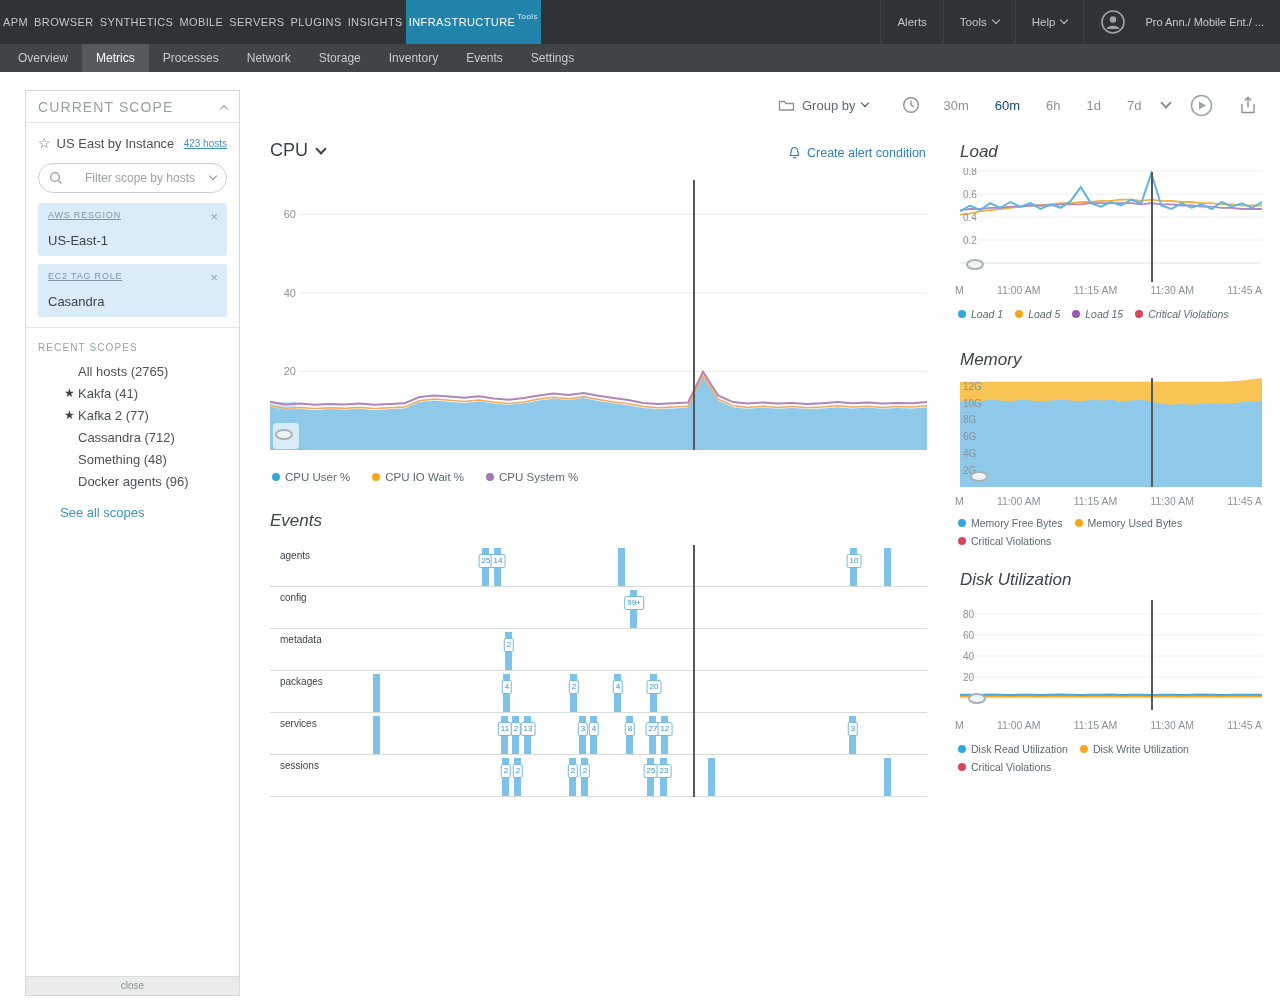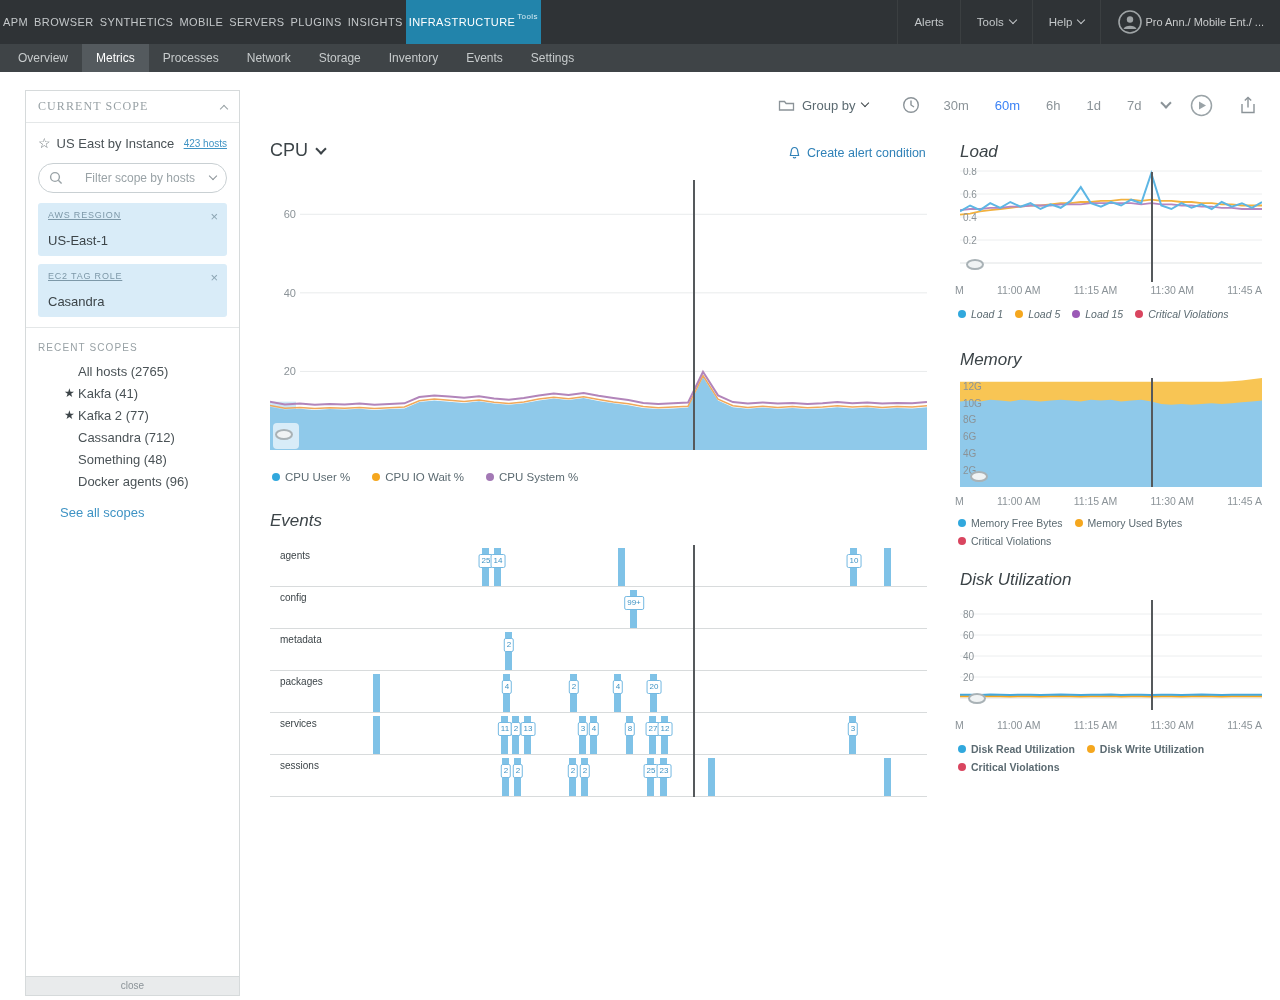--- a/index.html
+++ b/index.html
@@ -9,36 +9,36 @@
 
   
   .topnav { position:absolute; left:0; top:0; width:1280px; height:44px; background:#2f3336; display:flex; align-items:stretch; }
   .tn-left { display:flex; align-items:stretch; }
   .nav-item { display:flex; align-items:center; padding:0 3px; font-size:11px; letter-spacing:.4px; color:#c3c7c9; cursor:pointer; position:relative; }
   .nav-item.active { background:#2284ab; color:#fff; }
   .nav-item .beta { font-size:8px; color:#d6ecf4; margin-left:2px; position:relative; top:-6px; }
   .tn-right { margin-left:auto; display:flex; align-items:stretch; }
   .tn-block { display:flex; align-items:center; padding:0 16px; font-size:11.5px; color:#c3c7c9; border-left:1px solid rgba(255,255,255,.06); cursor:pointer; }
   .tn-block .chv { margin-left:6px; }
-  .account-block { display:flex; align-items:center; gap:2px; max-width:230px; }
+  .account-block { display:flex; align-items:center; gap:19px; max-width:230px; }
   .account-text { white-space:nowrap; overflow:hidden; text-overflow:ellipsis; font-size:11px; color:#c9cbcc; }
 
   .chv { display:inline-block; width:6px; height:6px; border-right:1.5px solid currentColor; border-bottom:1.5px solid currentColor; transform:rotate(45deg); position:relative; top:-2px; }
   .chv.up { transform:rotate(-135deg); top:2px; }
   .chv.big { width:8px; height:8px; border-width:2px; }
 
   
   .subnav { position:absolute; left:0; top:44px; width:1280px; height:28px; background:#3f4447; display:flex; align-items:stretch; padding-left:4px; }
   .subnav-item { display:flex; align-items:center; padding:0 14px; font-size:12px; color:#c7cbcc; cursor:pointer; }
   .subnav-item.active { background:#545a5e; color:#fff; }
 
   
   .sidebar { position:absolute; left:25px; top:90px; width:215px; height:906px; background:#fff; border:1px solid #d6dadb; }
   .sb-header { height:32px; display:flex; align-items:center; justify-content:space-between; padding:0 12px; border-bottom:1px solid #e4e7e8; }
-  .sb-title { font-size:12px; letter-spacing:1.1px; color:#98a1a5;font-family:Liberation Serif, serif; }
+  .sb-title { font-size:14px; letter-spacing:1.1px; color:#98a1a5; }
   .sb-header .chv { color:#98a1a5; }
   .scope-row { display:flex; align-items:center; padding:12px 12px 8px; gap:6px; }
   .star-outline { font-size:14px; color:#6b7478; }
   .scope-name { font-size:13px; color:#4a5256; flex:1; }
   .hosts-link { font-size:10px; color:#3f93c4; text-decoration:underline; cursor:pointer; white-space:nowrap; }
   .search-pill { margin:4px 12px 10px; height:30px; border:1px solid #c9d0d3; border-radius:16px; display:flex; align-items:center; padding:0 10px; gap:6px; background:#fff; }
   .search-pill input { border:none; outline:none; flex:1; font-size:12px; color:#4a5256; font-family:"Liberation Sans",sans-serif; min-width:0;margin-left:16px; }
   .search-pill input::placeholder { color:#9aa3a7; }
   .search-pill .chv { color:#8b9398; }
   .chip { margin:0 12px 8px; background:#d9ecf8; border-radius:3px; padding:7px 10px 8px; position:relative; }
@@ -52,21 +52,21 @@
   .see-all { margin:12px 0 0 34px; font-size:13px; color:#3f93c4; cursor:pointer; }
   .sb-close { position:absolute; left:0; bottom:0; width:100%; height:19px; background:#e9ebec; border-top:1px solid #d6dadb; text-align:center; font-size:10px; color:#8b9398; line-height:18px; cursor:pointer; }
 
   
   .toolbar { position:absolute; left:778px; top:88px; width:486px; height:34px; display:flex; align-items:center; }
   .groupby { display:flex; align-items:center; gap:7px; font-size:13px; color:#5b6a71; cursor:pointer; }
   .groupby .chv { color:#3c4448; }
   .tb-clock { margin-left:34px; display:flex; align-items:center; }
   .tranges { display:flex; align-items:center; margin-left:10px; }
   .trange { font-size:13px; color:#8b9398; padding:0 13px; cursor:pointer; }
-  .trange.active { color:#3b82f6; }
+  .trange.active { color:#0c4a6e; }
   .tb-chev { margin-left:8px; color:#8b9398; cursor:pointer; }
   .tb-play { margin-left:20px; cursor:pointer; display:flex; }
   .tb-export { margin-left:26px; cursor:pointer; display:flex; }
 
   
   .sec-title { position:absolute; font-size:18px; color:#3c4448; display:flex; align-items:center; gap:9px; }
   .sec-title .chv { color:#3c4448; }
   .sub-title { position:absolute; font-size:17px; color:#3c4448;font-style:italic; }
 
   .alert-link { position:absolute; left:788px; top:146px; width:148px; display:flex; align-items:center; gap:6px; font-size:12.5px; color:#2f81b7; cursor:pointer; }
@@ -457,21 +457,21 @@
       <line x1="192" x2="192" y1="0" y2="110" stroke="#55595c" stroke-width="2"></line>
     </svg>
   <span class="eye" style="left:968px; top:693px;"></span>
   <div class="time-axis" style="left:955px; top:719px; width:307px;">
       <span>M</span>
       <span>11:00 AM</span>
       <span>11:15 AM</span>
       <span>11:30 AM</span>
       <span>11:45 A</span>
     </div>
-  <div class="legend" style="left:958px; top:743px; width:304px;font-weight:bold;">
+  <div class="legend" style="left:958px; top:743px; width:304px;">
       <span class="lg-item">
         <span class="dot" style="background: rgb(49, 168, 221);"></span>
         <span class="lg-label">Disk Read Utilization</span>
       </span>
       <span class="lg-item">
         <span class="dot" style="background: rgb(245, 167, 30);"></span>
         <span class="lg-label">Disk Write Utilization</span>
       </span>
       <span class="lg-item">
         <span class="dot" style="background: rgb(217, 69, 95);"></span>

